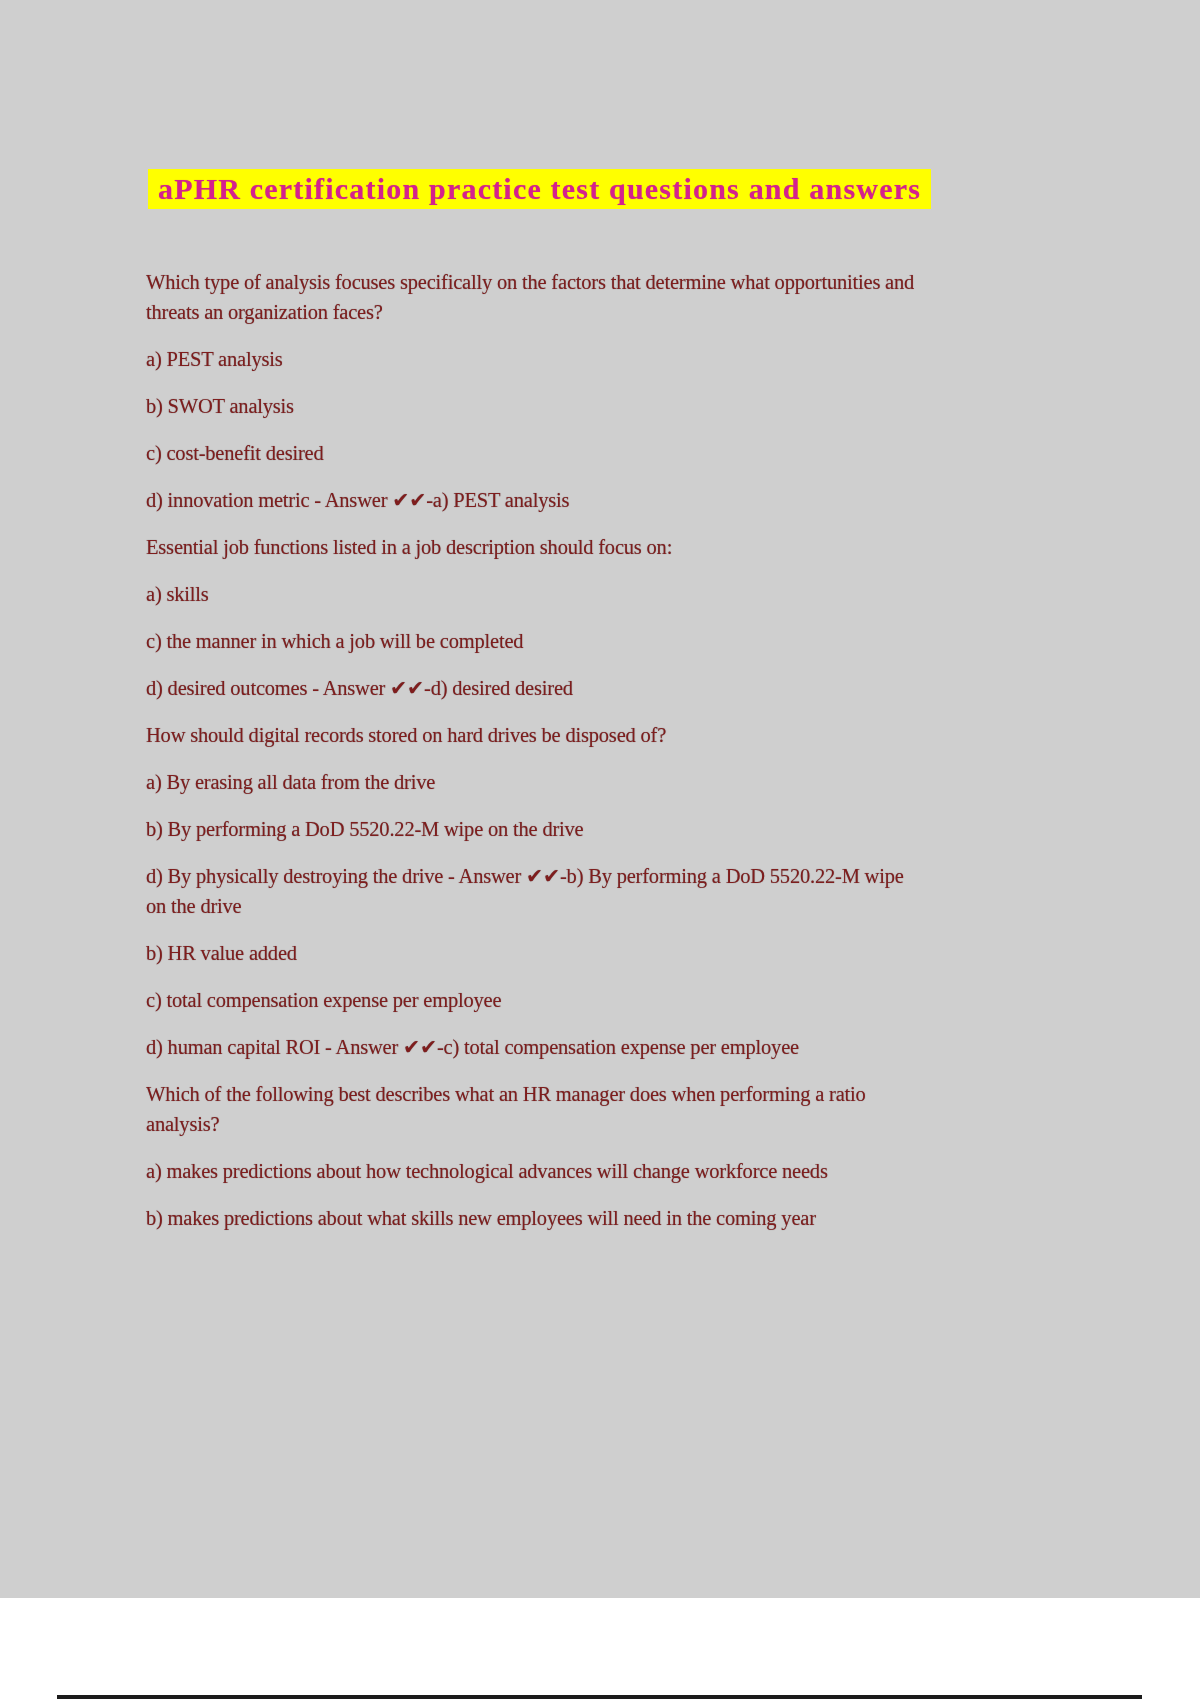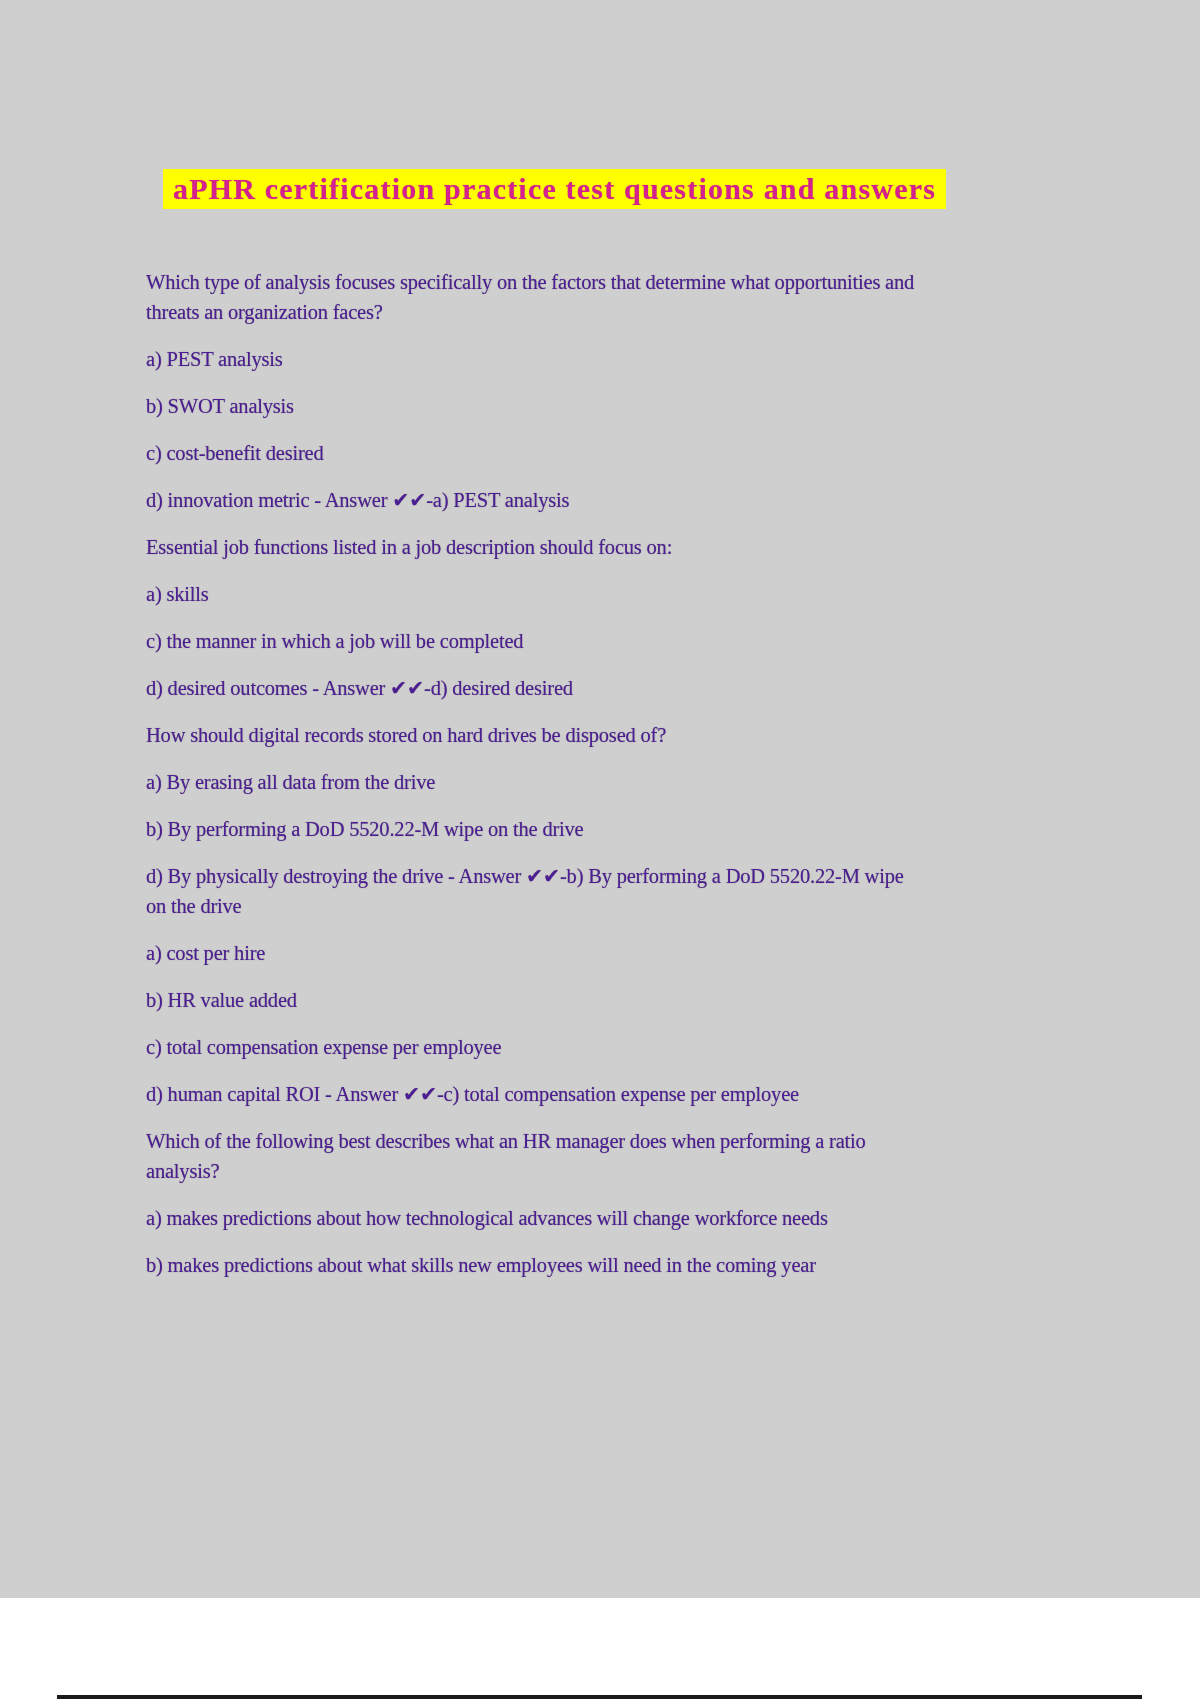--- a/index.html
+++ b/index.html
@@ -18,40 +18,40 @@
     height: 1598px;
     background: #cfcfcf;
   }
   .content {
     padding-top: 169px;
     margin-left: 146px;
     width: 980px;
   }
   .doc-title {
     display: inline-block;
-    margin-left: 17px;
+    margin-left: 2px;
     background: #ffff00;
     color: #d4218e;
     font-size: 30px;
     font-weight: bold;
     line-height: 40px;
     letter-spacing: 1.2px;
     padding: 0 10px;
     white-space: nowrap;
     text-shadow: 0 0 1px rgba(160,0,90,0.4);
   }
   .doc-body {
     margin-top: 58px;
     width: 965px;
   }
   .doc-body p {
     margin: 0 0 17px 0;
     font-size: 20.5px;
     line-height: 30px;
-    color: #4c1d95;
+    color: #7f1d1d;
     letter-spacing: -0.2px;
     white-space: pre-line;
     text-shadow: 0 0 1px rgba(20,20,20,0.45);
   }
   .footer-band {
     position: absolute;
     left: 0;
     top: 1598px;
     width: 1200px;
     height: 102px;
@@ -87,21 +87,20 @@
       <p>a) skills</p>
       <p>c) the manner in which a job will be completed</p>
       <p>d) desired outcomes - Answer ✔✔-d) desired desired</p>
 
       <p>How should digital records stored on hard drives be disposed of?</p>
       <p>a) By erasing all data from the drive</p>
       <p>b) By performing a DoD 5520.22-M wipe on the drive</p>
       <p>d) By physically destroying the drive - Answer ✔✔-b) By performing a DoD 5520.22-M wipe
 on the drive</p>
 
-      <p>a) cost per hire</p>
       <p>b) HR value added</p>
       <p>c) total compensation expense per employee</p>
       <p>d) human capital ROI - Answer ✔✔-c) total compensation expense per employee</p>
 
       <p>Which of the following best describes what an HR manager does when performing a ratio
 analysis?</p>
       <p>a) makes predictions about how technological advances will change workforce needs</p>
       <p>b) makes predictions about what skills new employees will need in the coming year</p>
 
     </div>

